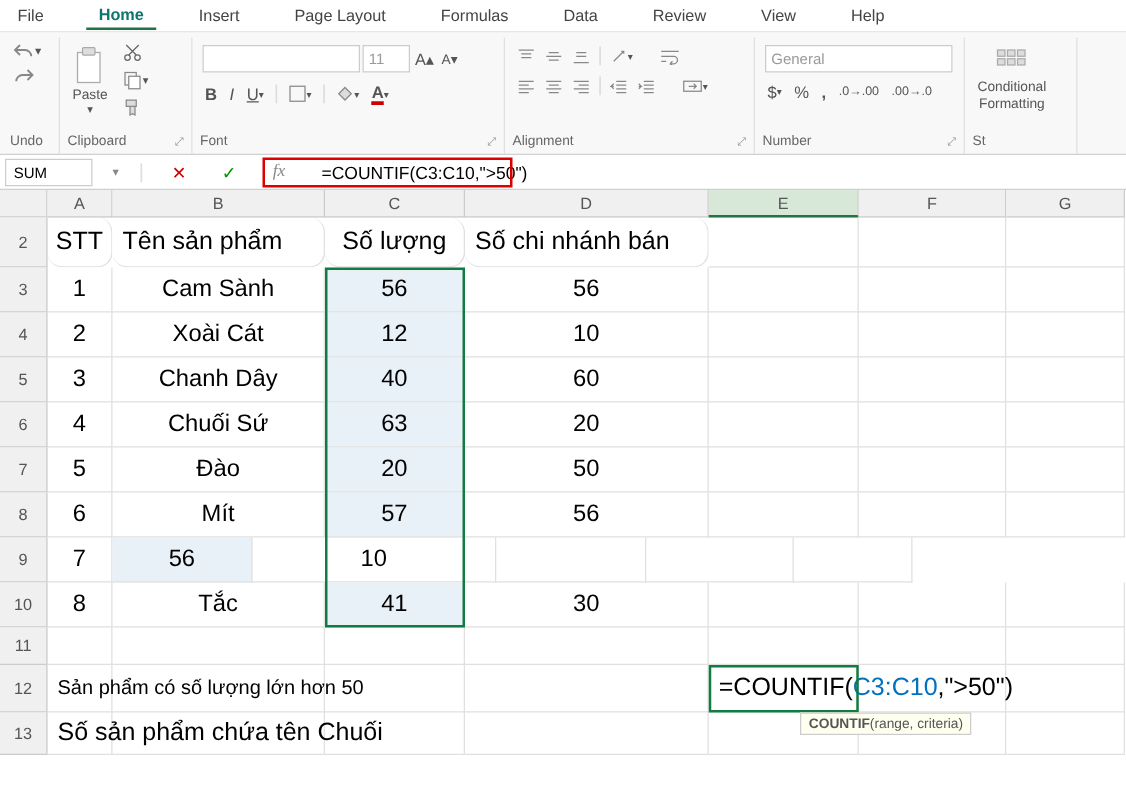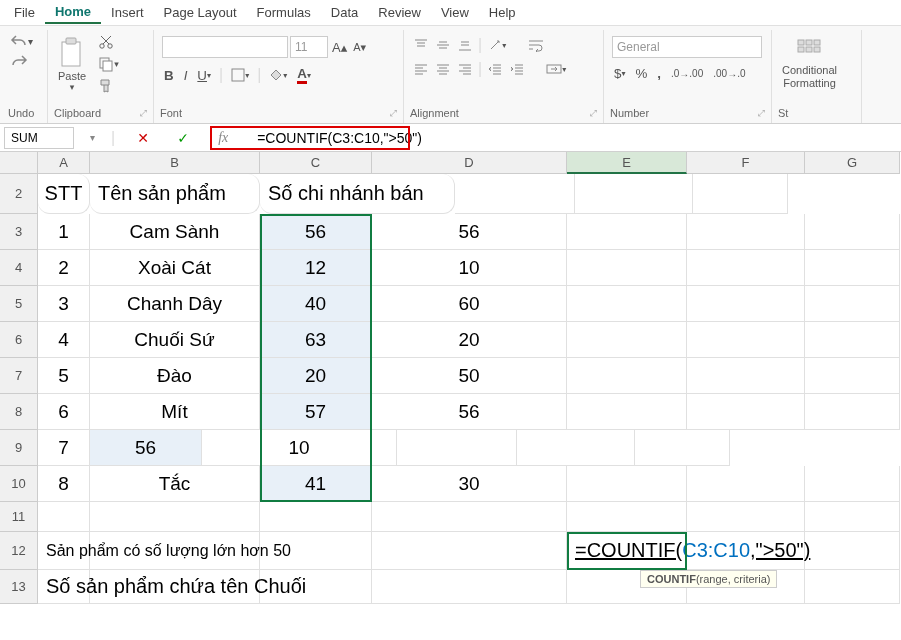--- a/index.html
+++ b/index.html
@@ -1,19 +1,19 @@
 <!DOCTYPE html>
 <html><head>
   <meta charset="utf-8">
   <style>
     * { margin: 0; padding: 0; box-sizing: border-box; font-family: 'Segoe UI', Tahoma, sans-serif; }
     body { background: #fff; width: 901px; height: 640px; overflow: hidden; position: relative; }
     
     
-    .menu-bar { height: 26px; display: flex; align-items: center; padding: 0 4px; font-size: 13px; border-bottom: 1px solid #e0e0e0; }
+    .menu-bar { height: 26px; display: flex; align-items: center; padding: 0 4px; font-size: 13px; border-bottom: 1px solid #e0e0e0; gap: 24px; }
     .menu-item { padding: 3px 10px; cursor: pointer; color: #444; }
     .menu-item.active { border-bottom: 2px solid #217346; color: #0f766e; font-weight: 600; }
     
     
     .ribbon { height: 98px; background: #f8f8f8; border-bottom: 1px solid #d0d0d0; display: flex; padding: 4px 2px 0; }
     .ribbon-group { border-right: 1px solid #e0e0e0; display: flex; flex-direction: column; justify-content: space-between; padding: 2px 4px; }
     .ribbon-group-content { flex: 1; display: flex; align-items: flex-start; }
     .ribbon-group-label { font-size: 11px; color: #666; padding: 2px; position: relative; }
     .ribbon-group-label .launcher { position: absolute; right: 2px; bottom: 2px; font-size: 9px; color: #999; }
     .ribbon-btn { background: none; border: none; cursor: pointer; padding: 2px; color: #555; display: flex; align-items: center; }
@@ -54,21 +54,21 @@
     
     
     .selected-range { background: #e8f0f8; }
     .range-border { position: absolute; border: 2px solid #107c41; pointer-events: none; }
     
     
     .active-cell-border { position: absolute; border: 2px solid #107c41; pointer-events: none; }
     
     
     .fn-ref { color: #0070c0; }
-    .fn-text { color: #000; text-decoration: underline; }
+    .fn-text { color: #000; }
     
     .tooltip { position: absolute; background: #fffff0; border: 1px solid #ccc; font-size: 11px; padding: 2px 6px; color: #555; }
     .tooltip b { font-weight: 600; }
     
     svg { display: block; }
   </style>
 </head>
 <body>
 
 <div class="menu-bar">
@@ -332,20 +332,21 @@
     <div class="col-header col-d">D</div>
     <div class="col-header col-e active">E</div>
     <div class="col-header col-f">F</div>
     <div class="col-header col-g">G</div>
   </div>
 
   <div class="row" style="height:40px">
     <div class="row-header">2</div>
     <div class="cell col-a center header-row">STT</div>
     <div class="cell col-b header-row">Tên sản phẩm</div>
+    <div class="cell col-c center header-row">Số lượng</div>
     <div class="cell col-d header-row">Số chi nhánh bán</div>
     <div class="cell col-e"></div>
     <div class="cell col-f"></div>
     <div class="cell col-g"></div>
   </div>
 
   <div id="data-rows">
       <div class="row" style="height: 36px;">
         <div class="row-header">3</div>
         <div class="cell col-a center data-row">1</div>

